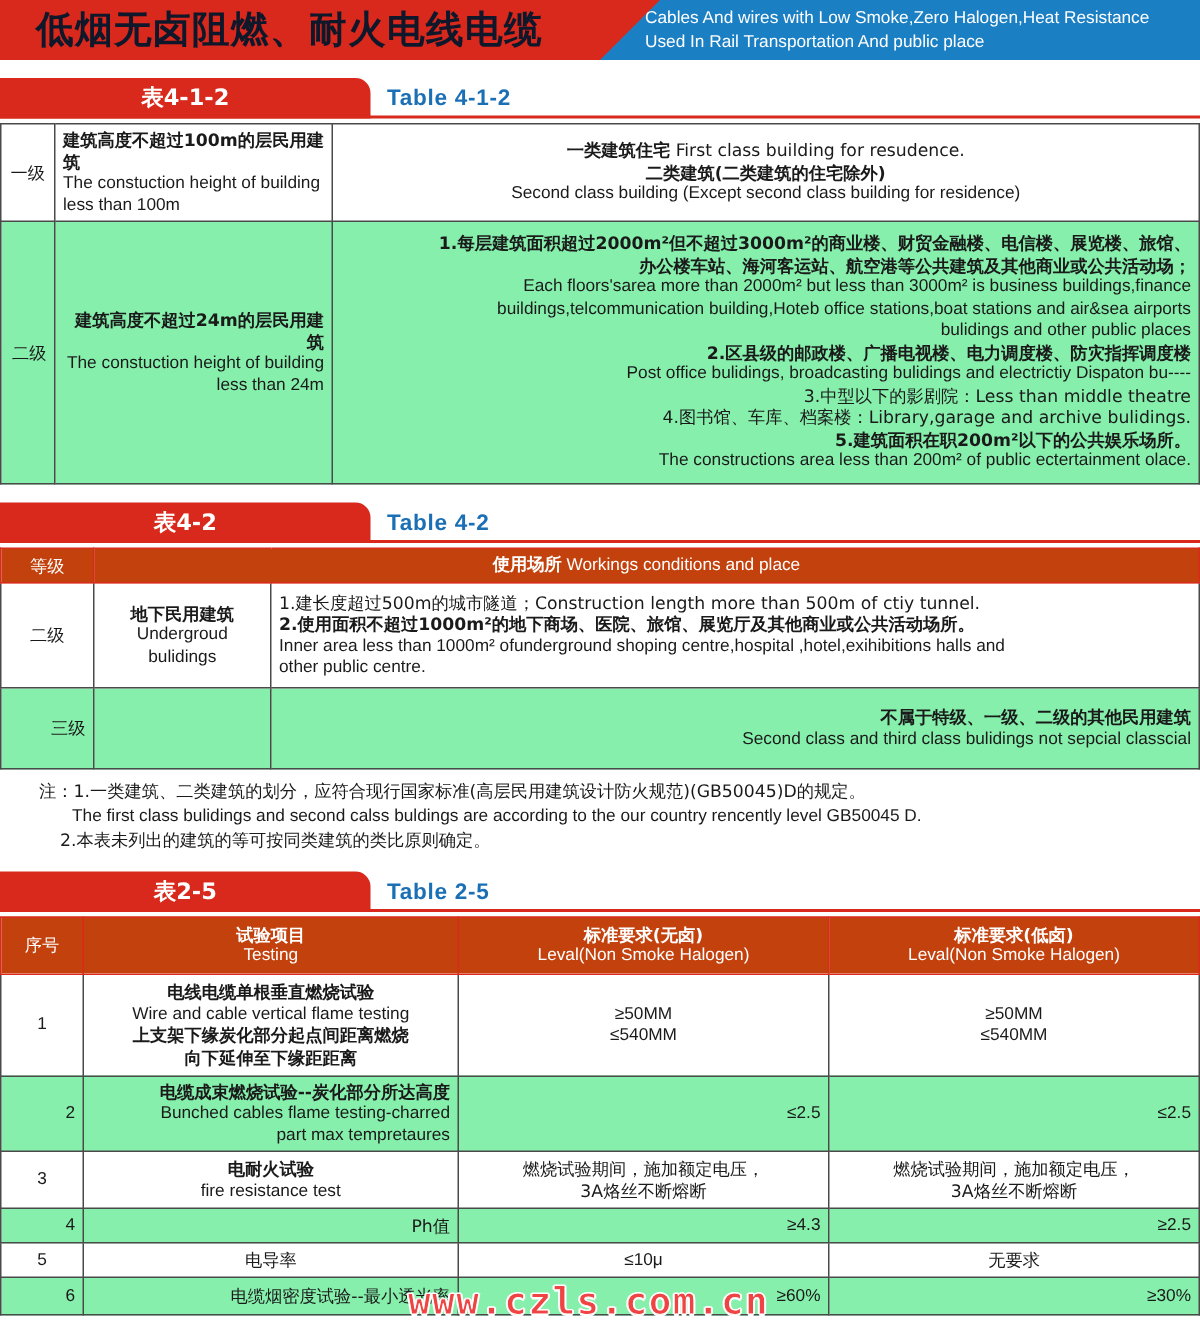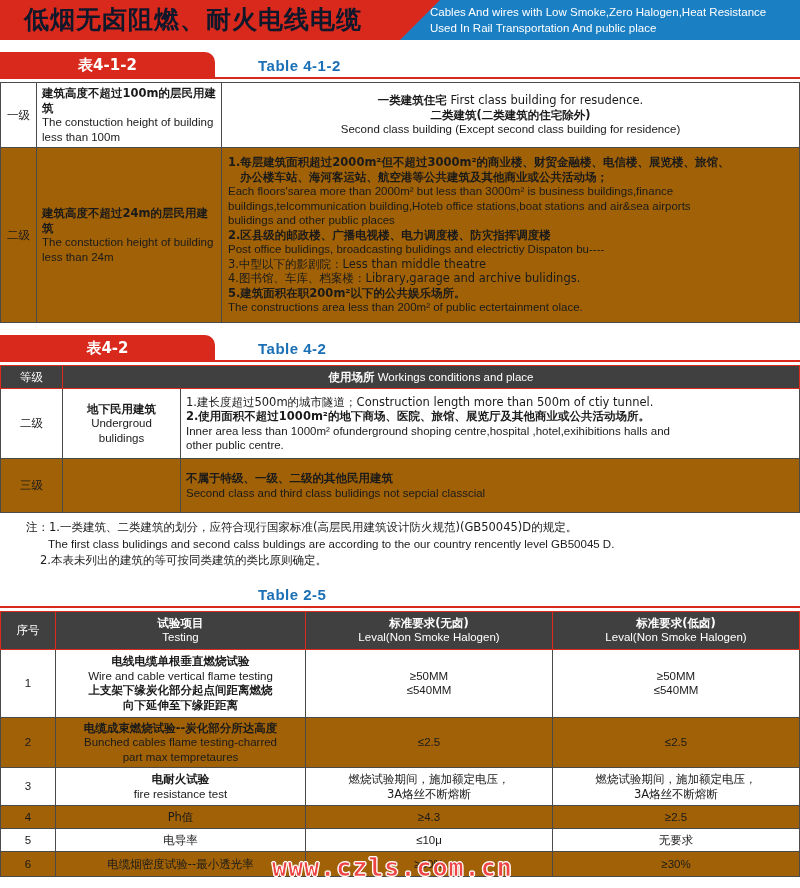--- a/index.html
+++ b/index.html
@@ -56,21 +56,21 @@
   }
   .tabwrap .bar {
     position: absolute;
     left: 0; top: 0;
     width: 800px; height: 27px;
     border-bottom: 2px solid #d8291c;
   }
   .tabwrap .redtab {
     position: absolute;
     left: 0; top: 0;
-    width: 215px; height: 27px;
+    width: 247px; height: 27px;
     background: #d8291c;
     border-radius: 0 10px 0 0;
     color: #fff;
     font-size: 15px;
     font-weight: bold;
     text-align: center;
     line-height: 27px;
     font-family: "DejaVu Sans", "Liberation Sans", sans-serif;
   }
   .tabwrap .entab {
@@ -95,24 +95,24 @@
     vertical-align: middle;
     font-size: 11.5px;
     line-height: 14.5px;
     color: #1a1a1a;
     padding: 3px 5px;
     font-weight: normal;
   }
   .cn { font-family: "DejaVu Sans", "Liberation Sans", sans-serif; font-weight: bold; }
   .c { text-align: center; }
   .l { text-align: left; }
-  .shade { background: #a16207; }
+  .shade { background: #86efac; text-align: right; }
   .white { background: #ffffff; }
   .redhead {
-    background: #404040;
+    background: #c2410c;
     color: #ffffff !important;
     text-align: center;
     font-weight: bold;
     border-color: #da2a1b !important;
   }
   .redhead .en { font-weight: normal; }
 
   
   .notes {
     margin-top: 6px;
@@ -247,20 +247,21 @@
   </table>
 
   <div class="notes">
     <div class="ln cn" style="font-weight:normal">注：1.一类建筑、二类建筑的划分，应符合现行国家标准(高层民用建筑设计防火规范)(GB50045)D的规定。</div>
     <div class="ln ind">The first class bulidings and second calss buldings are according to the our country rencently level GB50045 D.</div>
     <div class="ln cn" style="font-weight:normal;padding-left:14px">2.本表未列出的建筑的等可按同类建筑的类比原则确定。</div>
   </div>
 
   <div class="tabwrap">
     <div class="bar"></div>
+    <div class="redtab cn">表2-5</div>
     <div class="entab">Table 2-5</div>
   </div>
 
   <table class="grid">
     <colgroup>
         <col style="width:55px">
         <col style="width:250px">
         <col style="width:247px">
         <col>
       </colgroup>

